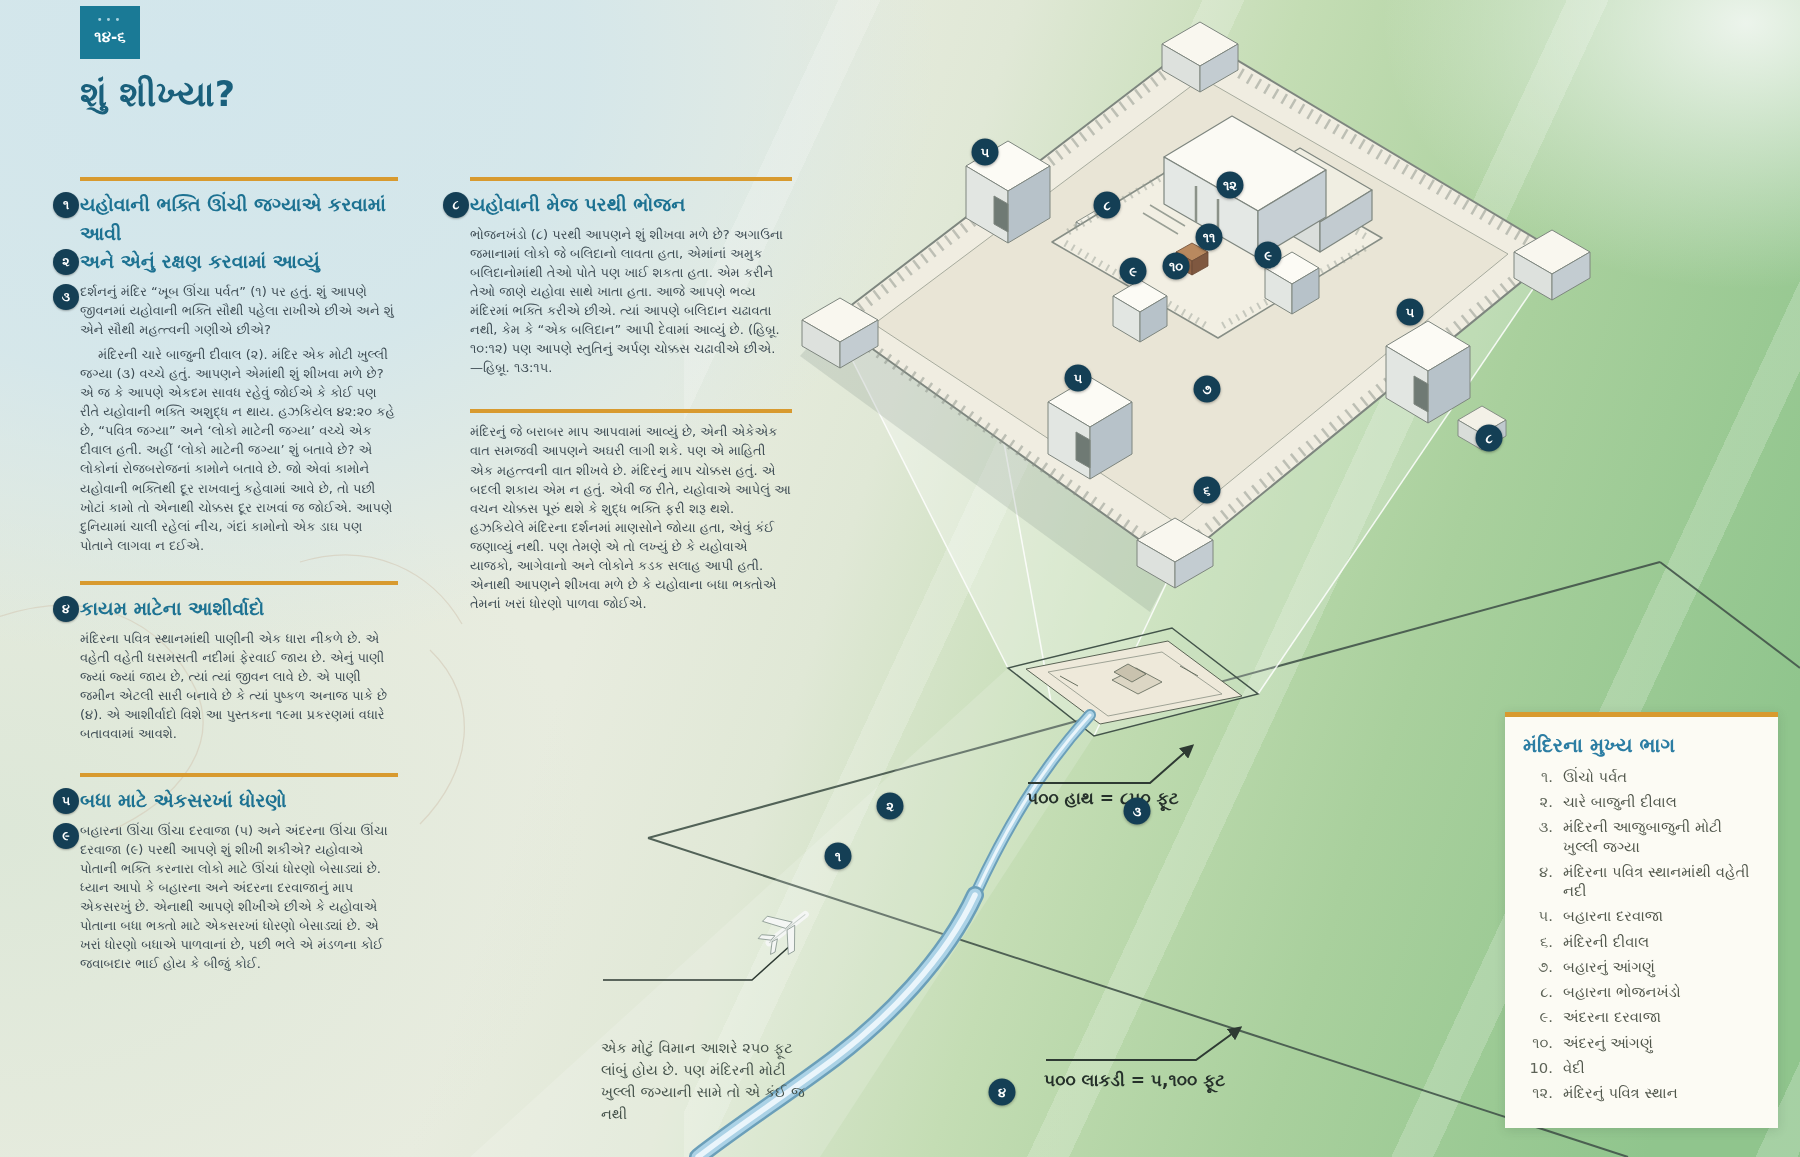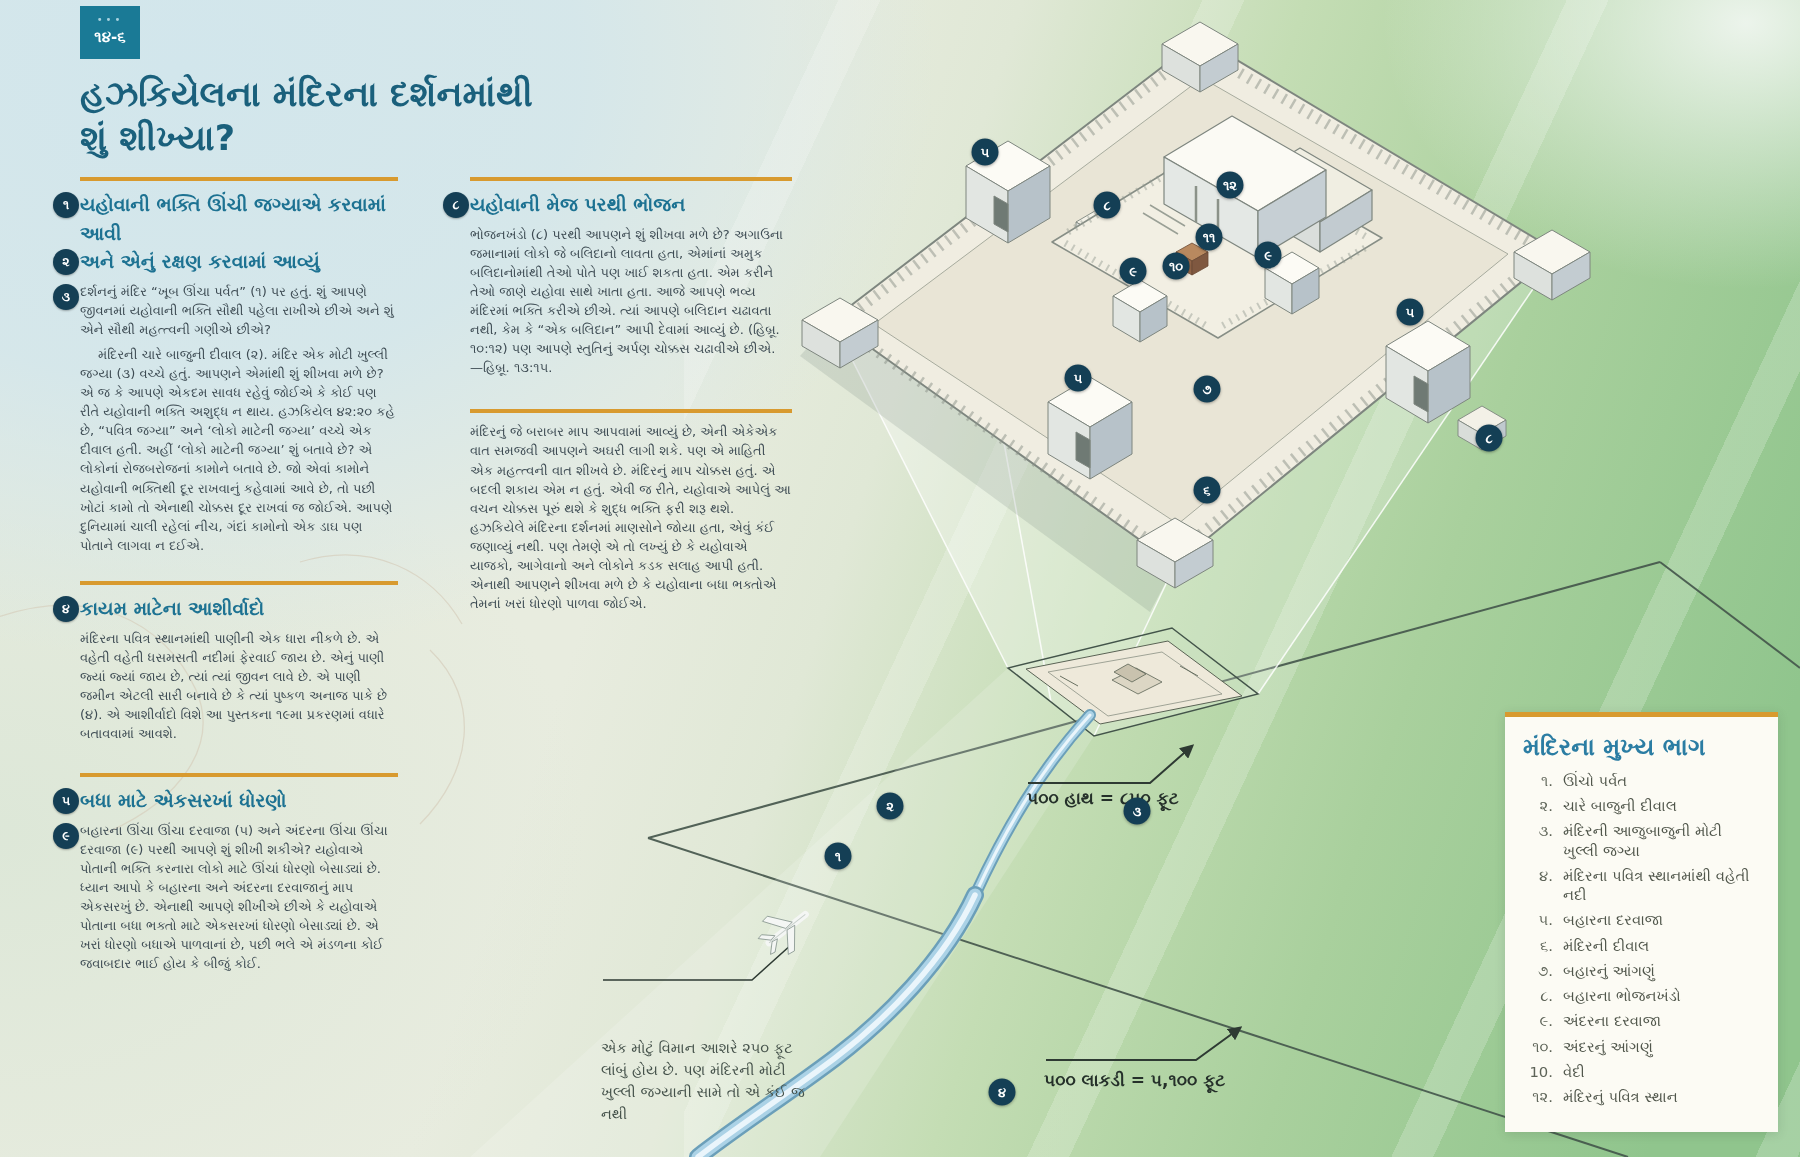--- a/index.html
+++ b/index.html
@@ -36,21 +36,21 @@
   .refc{position:absolute;left:-27px;top:2px;width:26px;height:26px;border-radius:50%;
         background:#143f55;color:#fff;font-size:12.5px;font-weight:bold;
         display:flex;align-items:center;justify-content:center;box-shadow:0 1px 2px rgba(0,0,0,.3);}
   .mt-s4{margin-top:26px;}
   .mt-s5{margin-top:30px;}
   .mt-sv{margin-top:32px;}
 
   .legend{position:absolute;left:1505px;top:712px;width:237px;z-index:3;
           background:#fcfbf4;border-top:5px solid #d89a2f;
           box-shadow:0 2px 10px rgba(40,60,50,.15);padding:16px 18px 20px;}
-  .legend h3{margin:0 0 10px;font-size:24px;color:#2b7da3;}
+  .legend h3{margin:0 0 10px;font-size:20px;color:#2b7da3;}
   .lg-item{display:flex;align-items:flex-start;margin:6px 0;font-size:14.8px;color:#50564b;line-height:1.3;}
   .lg-item .n{width:30px;text-align:right;padding-right:10px;flex:none;color:#5d6357;}
 
   .meas{position:absolute;z-index:3;font-weight:bold;font-size:17px;color:#25302a;}
   .meas1{left:1027px;top:788px;}
   .meas2{left:1044px;top:1070px;}
 
   .plane-note{position:absolute;left:601px;top:1037px;width:205px;z-index:3;
               font-size:14.6px;color:#44514a;line-height:1.5;}
 
@@ -240,21 +240,20 @@
     <path d="M-24,0 L22,0" stroke="#aab6b0" stroke-width="1" opacity="0.6"></path>
   </g>
 </svg>
 
 <div class="badge">
   <div class="dots">•••</div>
   <div class="num">૧૪-૬</div>
 </div>
 
 <div class="title">
-  <div>હઝકિયેલના મંદિરના દર્શનમાંથી</div>
   <div>શું શીખ્યા?</div>
 </div>
 
 <div class="col col1">
   <div class="section">
     <div class="rule"></div>
     <div class="h-row">
       <span class="refc">૧</span>
       <span class="h-text">યહોવાની ભક્તિ ઊંચી જગ્યાએ કરવામાં આવી</span>
     </div>

